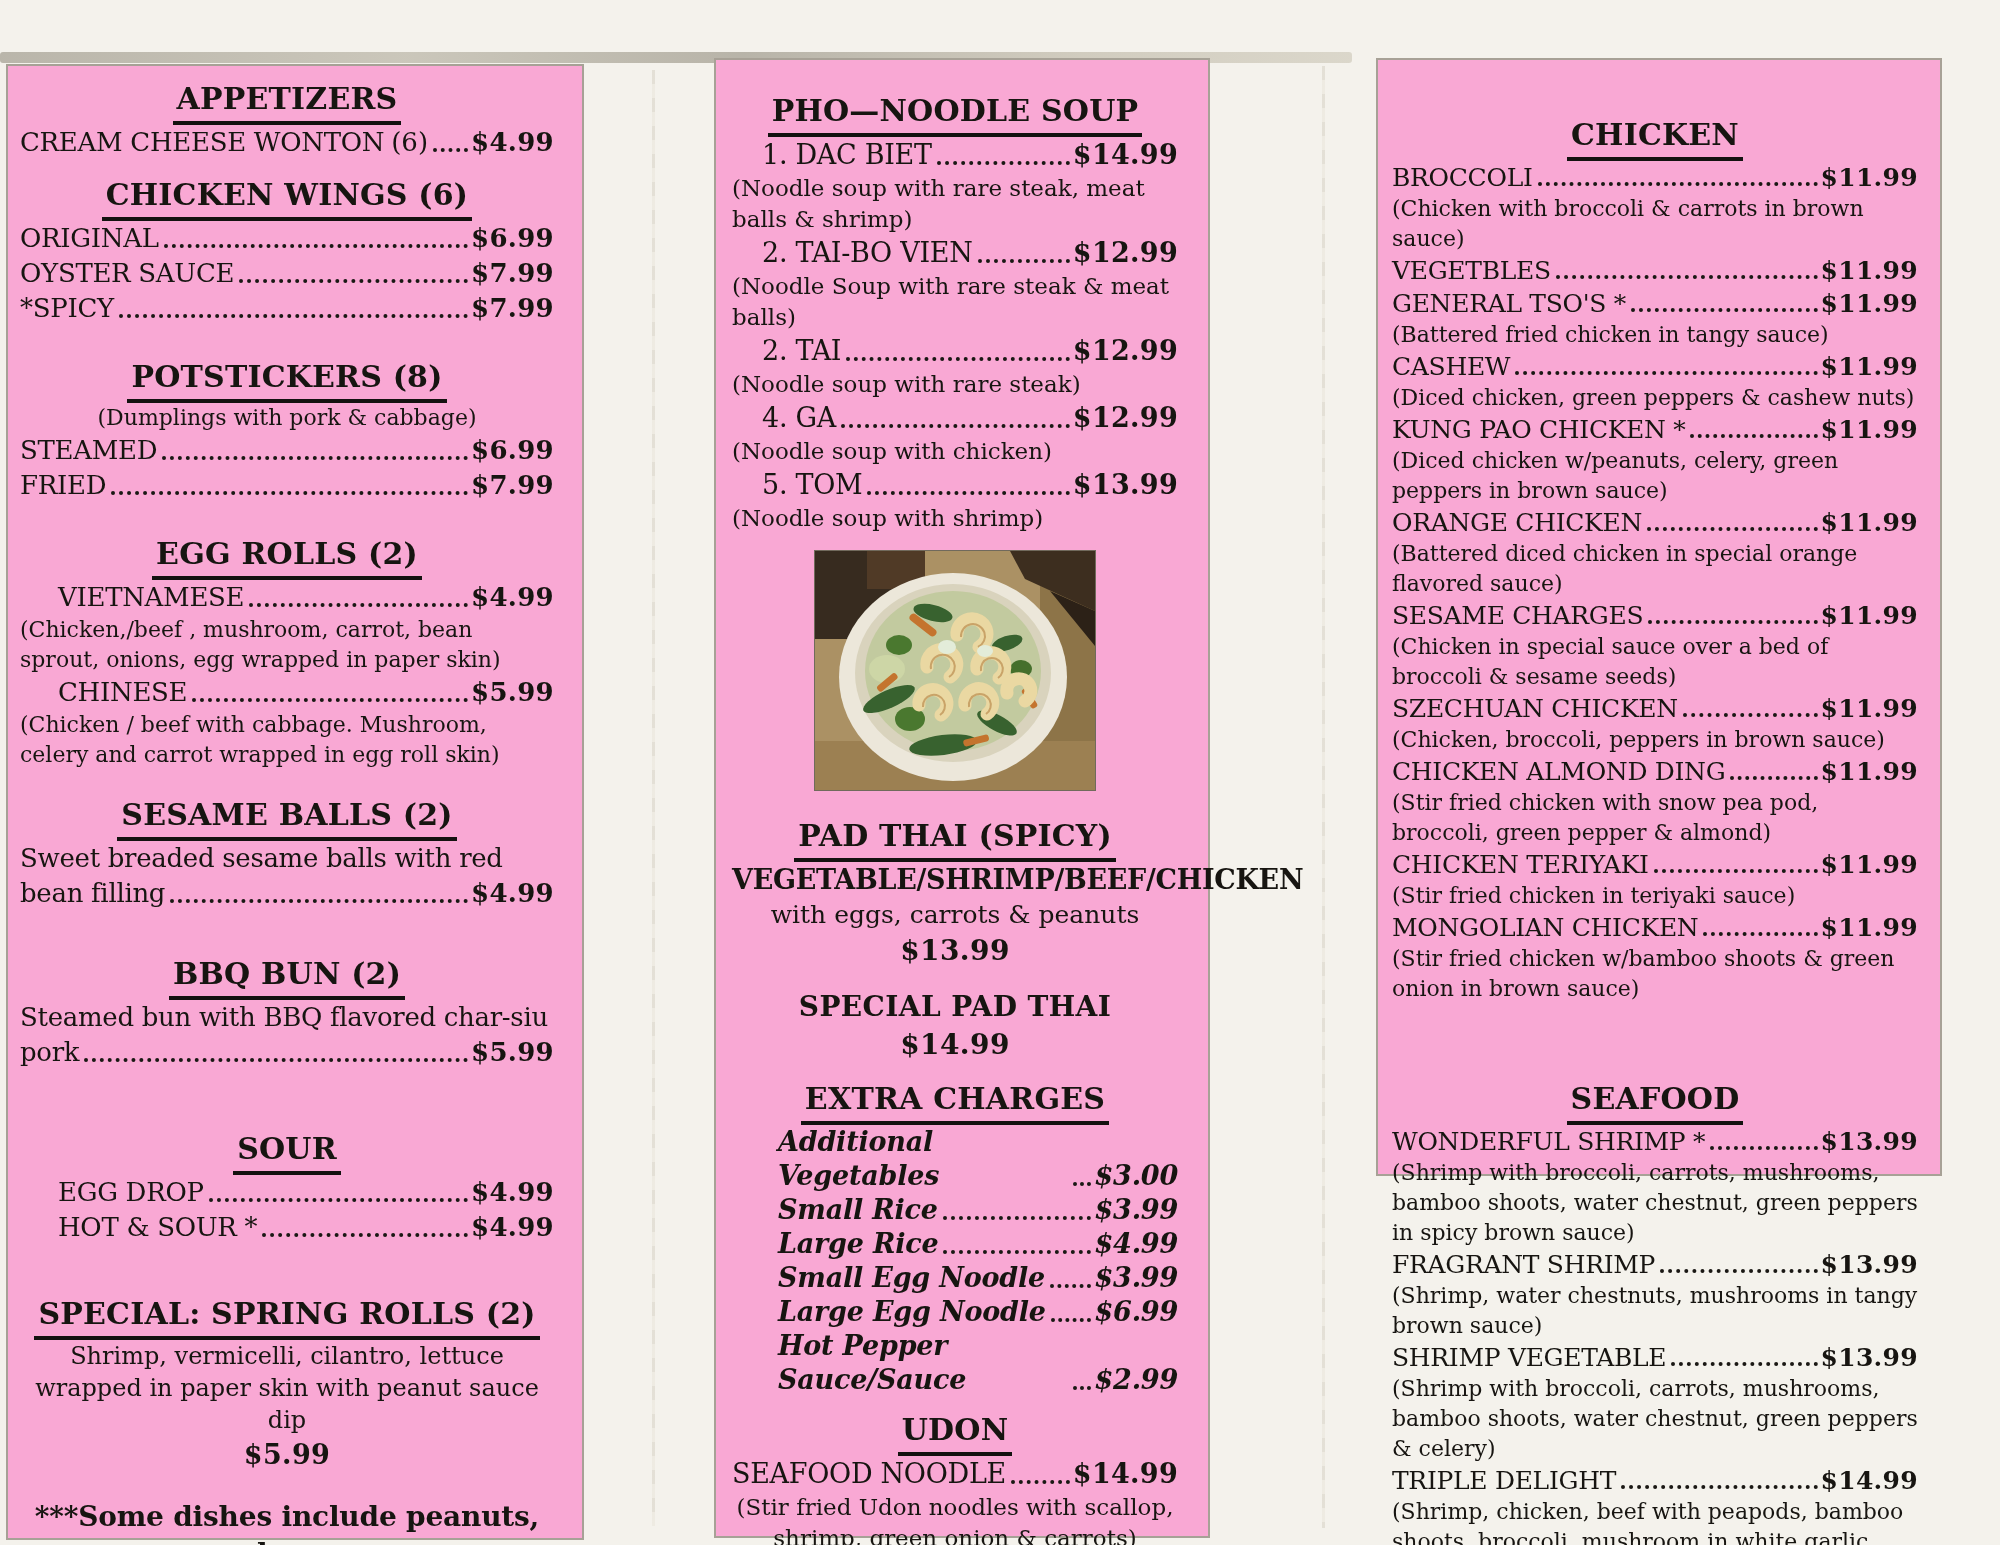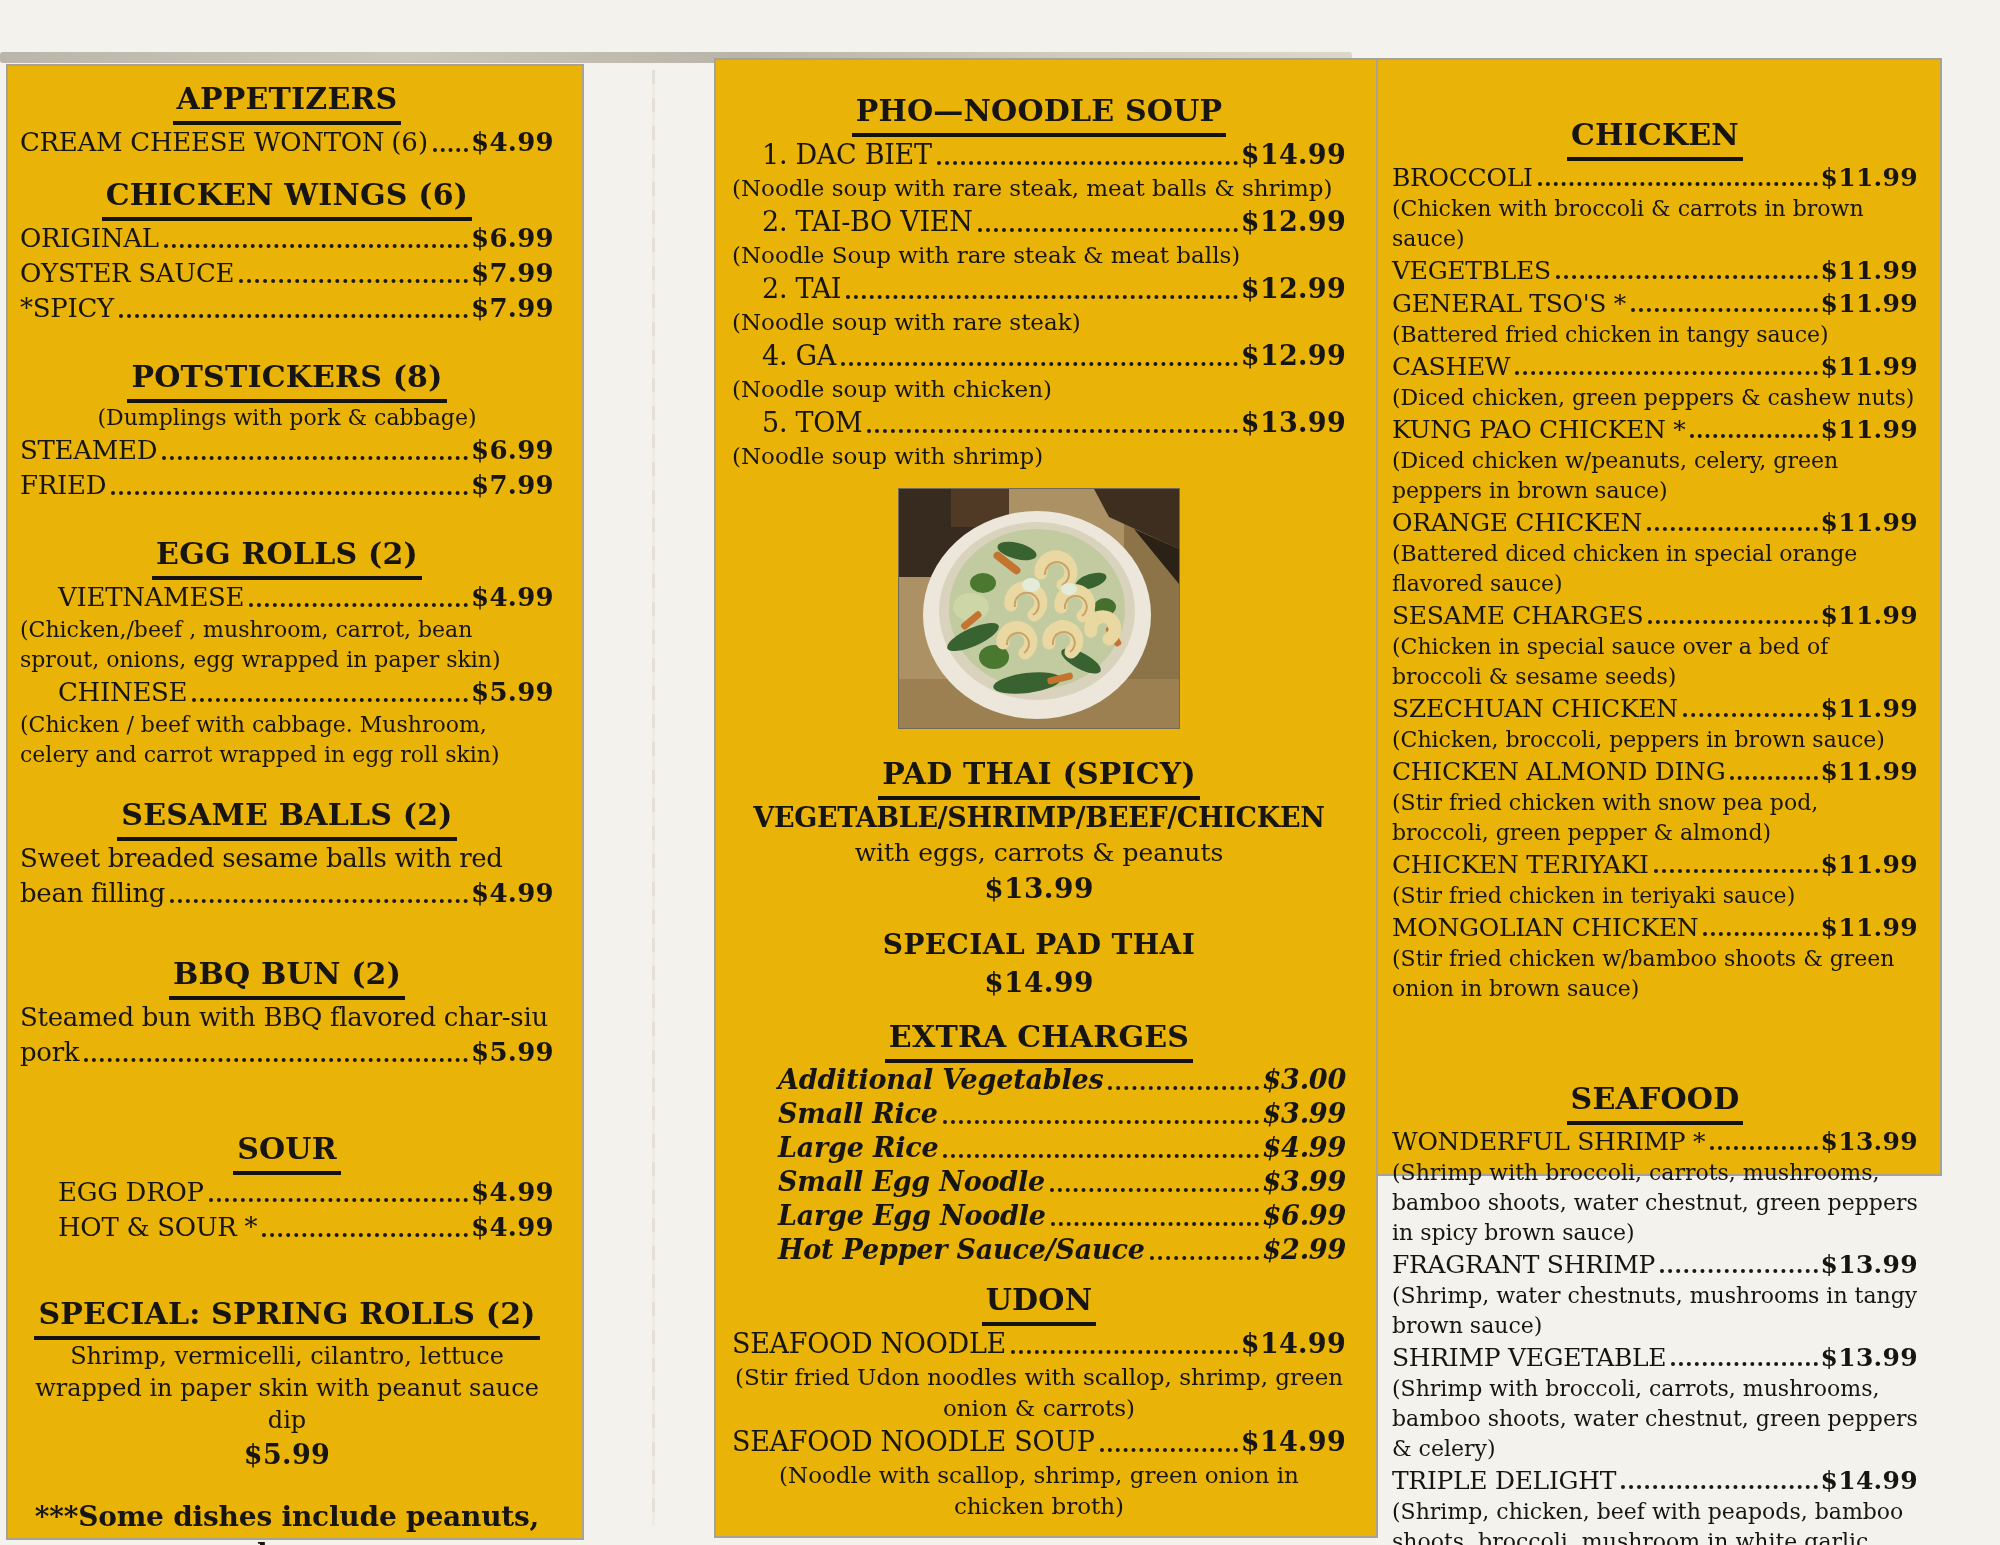--- a/index.html
+++ b/index.html
@@ -10,23 +10,23 @@
   .band { position:absolute; left:0; top:52px; width:1352px; height:11px;
           background:linear-gradient(90deg,#b3afa3,#c6c2b5 30%,#b1ada1 55%,#cdc8ba 80%,#d8d4c7); opacity:.9; border-radius:3px; }
   .smudge { position:absolute; left:1396px; top:56px; width:200px; height:62px; filter:blur(1px);
     background:
       radial-gradient(ellipse 40px 26px at 30px 28px, rgba(88,86,78,.78), rgba(120,117,106,.30) 60%, transparent 78%),
       radial-gradient(ellipse 70px 20px at 100px 32px, rgba(140,136,124,.38), transparent 72%),
       radial-gradient(ellipse 55px 13px at 158px 40px, rgba(152,148,136,.30), transparent 78%); }
   .gutter { position:absolute; width:3px; opacity:.55;
       background:repeating-linear-gradient(180deg,#d6d1c4 0 14px,#e9e5da 14px 28px); }
 
-  .box { position:absolute; background:#eab308; border:2px solid #a7a196; }
+  .box { position:absolute; background:#f9a8d4; border:2px solid #a7a196; }
   #col-left  { left:6px;    top:64px; width:578px; height:1476px; padding:6px 28px 0 12px; }
-  #col-mid   { left:714px;  top:58px; width:664px; height:1480px; padding:8px 30px 0 16px; }
+  #col-mid   { left:714px;  top:58px; width:496px; height:1480px; padding:8px 30px 0 16px; }
   #col-right { left:1356px; top:58px; width:566px; height:1118px; padding:8px 22px 0 14px;margin-left:20px; }
 
   .h { font-size:30px; font-weight:700; text-align:center; line-height:42px; letter-spacing:.2px; }
   .h .u { display:inline-block; border-bottom:4px solid #141210; padding:0 4px 1px; }
 
   .row { display:flex; align-items:flex-end; font-size:26px; line-height:35px; }
   .nm  { font-weight:400; white-space:nowrap; letter-spacing:-.3px; }
   .sfx { font-weight:400; margin-left:7px; white-space:nowrap; }
   .lead{ flex:1; min-width:18px; border-bottom:4px dotted #1a1814; margin:0 3px 8px 5px; }
   .pr  { font-weight:700; white-space:nowrap; letter-spacing:.3px; }

